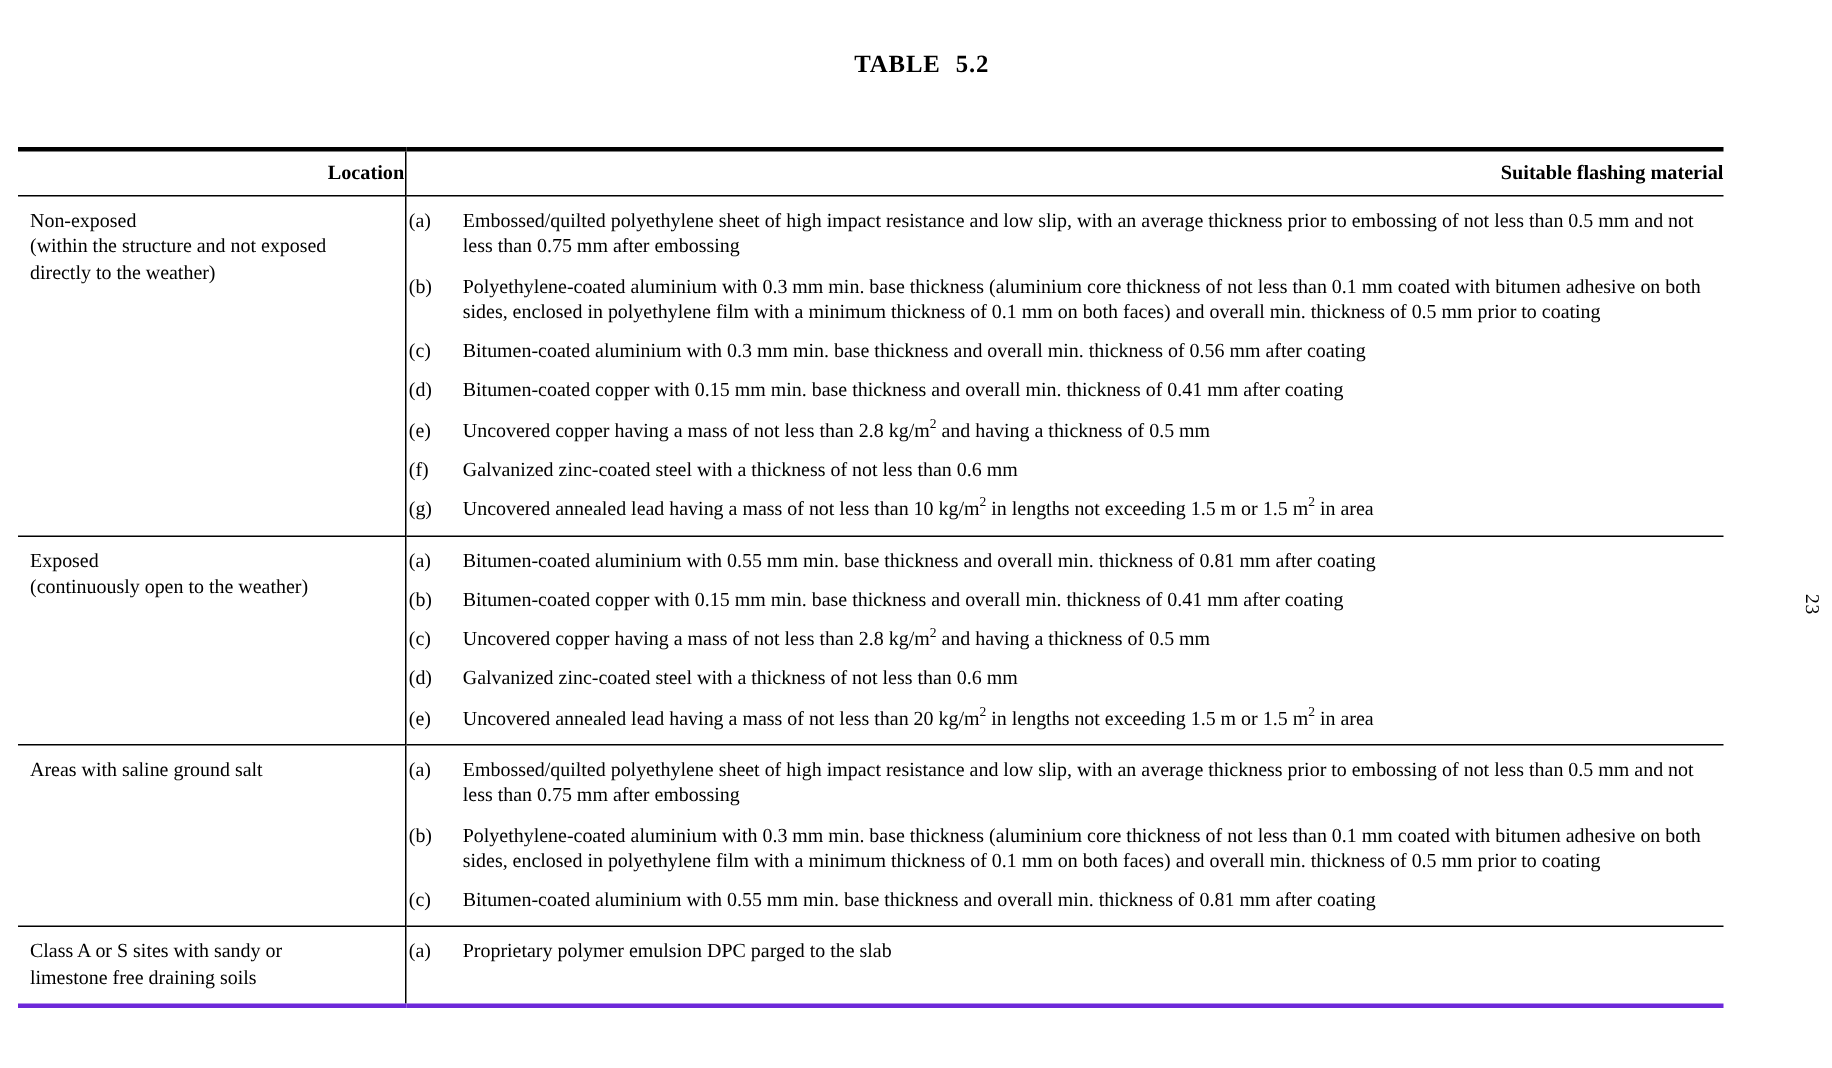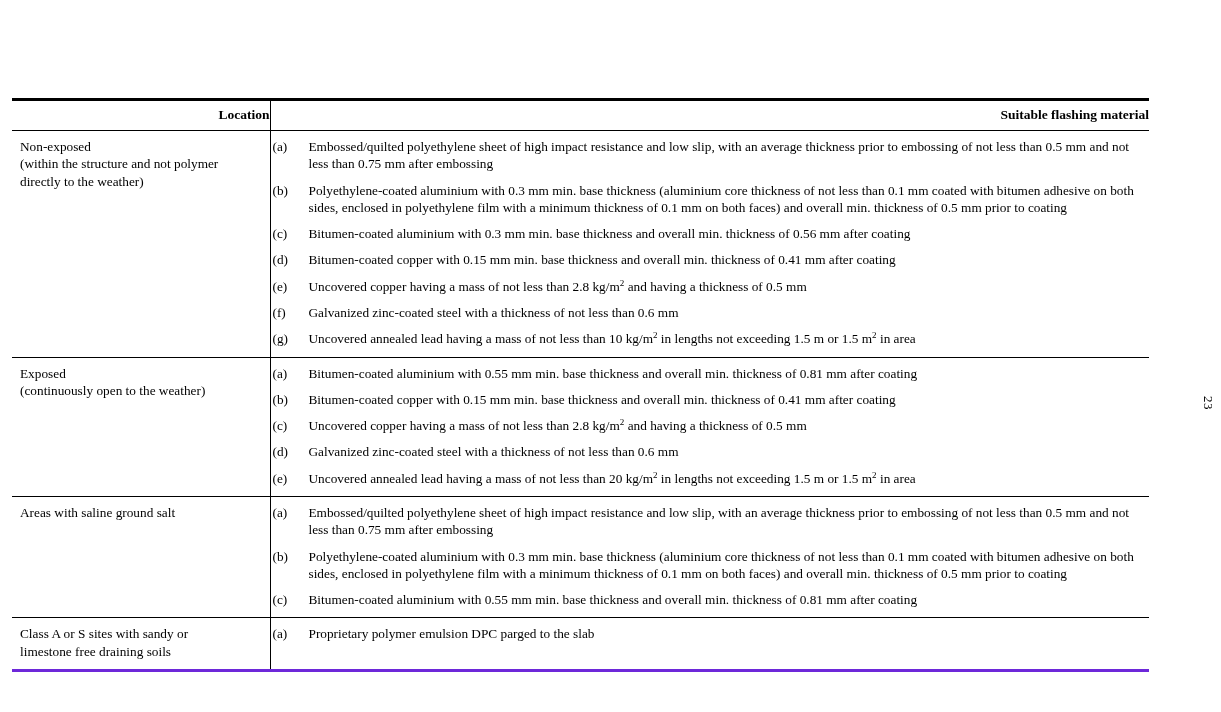--- a/index.html
+++ b/index.html
@@ -139,39 +139,42 @@
     transform-origin: center center;
     letter-spacing: 0.5px;
   }
 </style>
 </head>
 <body>
 
 <div class="page">
 
   <div class="title-block">
+    <div class="table-title">
+      <span>TABLE</span><span class="tt-num">5.2</span>
+    </div>
   </div>
 
   <div class="tbl-wrap">
     <table class="main">
       <colgroup>
         <col class="c-loc">
         <col class="c-mat">
       </colgroup>
       <thead>
         <tr>
           <th class="th-loc">Location</th>
           <th>Suitable flashing material</th>
         </tr>
       </thead>
       <tbody id="tbody">
           <tr>
             <td class="loc">
               <span class="loc-line">Non-exposed</span>
-              <span class="loc-line">(within the structure and not polymer</span>
+              <span class="loc-line">(within the structure and not exposed</span>
               <span class="loc-line">directly to the weather)</span>
             </td>
             <td class="mat">
               <div class="items">
                 <div class="item">
                   <span class="lbl">(a)</span>
                   <span class="txt">Embossed/quilted polyethylene sheet of high impact resistance and low slip, with an average thickness prior to embossing of not less than 0.5 mm and not less than 0.75 mm after embossing</span>
                 </div>
                 <div class="item">
                   <span class="lbl">(b)</span>

